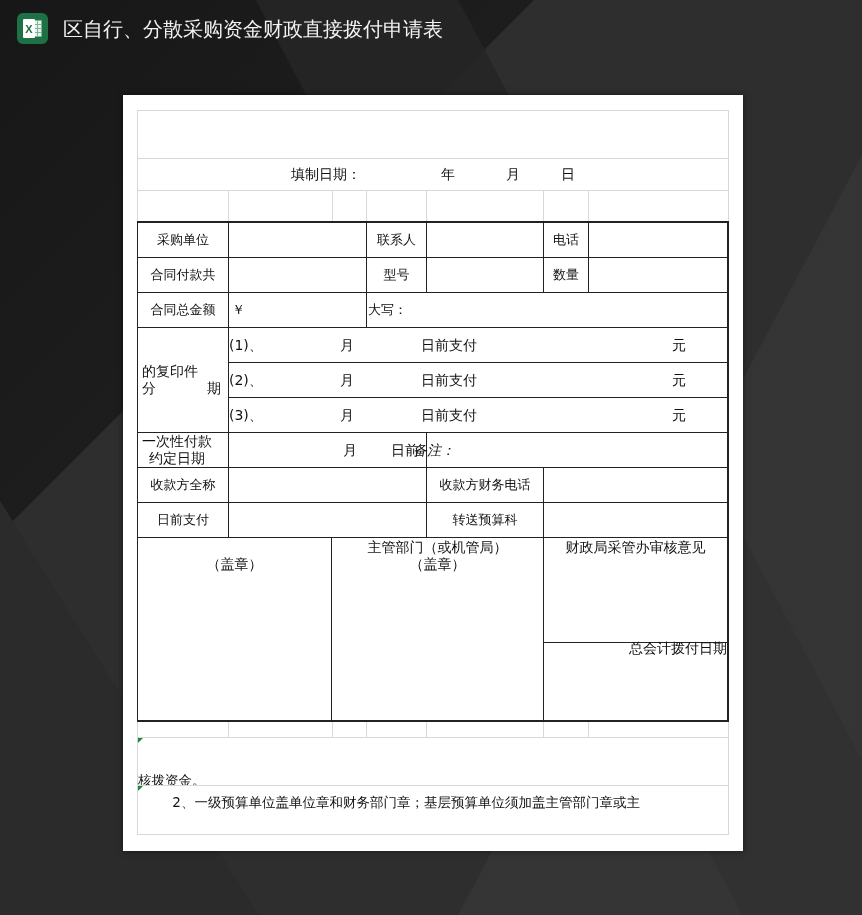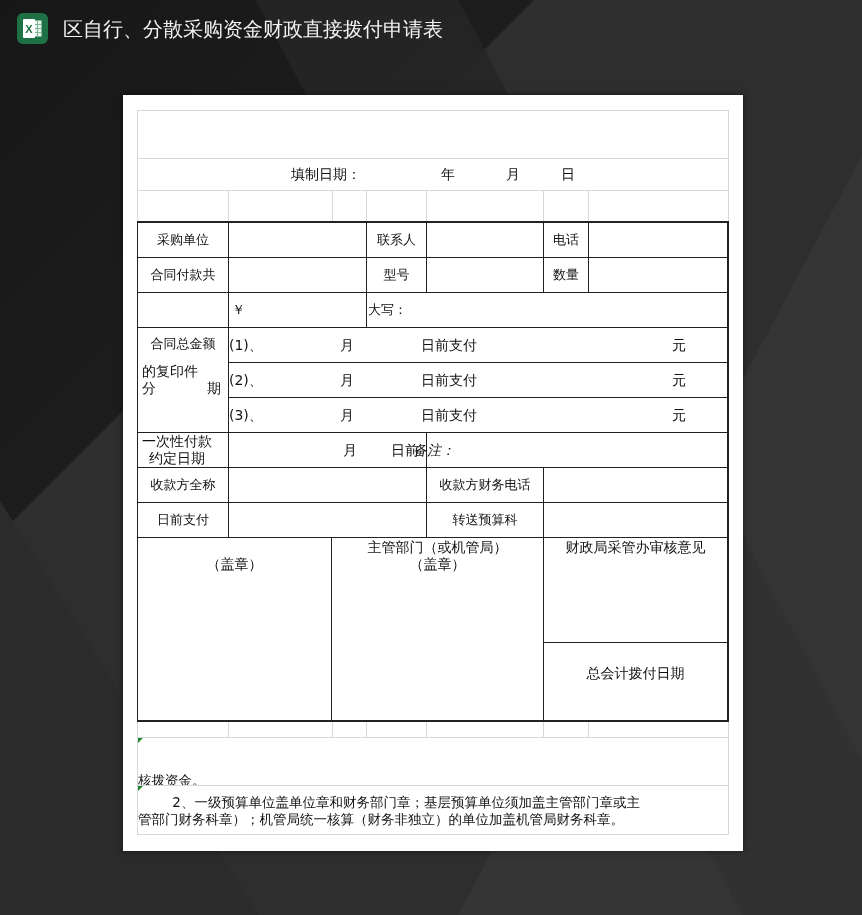--- a/index.html
+++ b/index.html
@@ -166,21 +166,21 @@
     <div class="cell center" style="left:421px; top:127px; width:44px; height:35px;">电话</div>
     <div class="cell" style="left:466px; top:127px; width:138px; height:35px;"></div>
 
     <div class="cell center" style="left:15px; top:163px; width:90px; height:34px;">合同付款共</div>
     <div class="cell" style="left:106px; top:163px; width:137px; height:34px;"></div>
     <div class="cell center" style="left:244px; top:163px; width:59px; height:34px;">型号</div>
     <div class="cell" style="left:304px; top:163px; width:116px; height:34px;"></div>
     <div class="cell center" style="left:421px; top:163px; width:44px; height:34px;">数量</div>
     <div class="cell" style="left:466px; top:163px; width:138px; height:34px;"></div>
 
-    <div class="cell center" style="left:15px; top:198px; width:90px; height:34px;margin-top:34px;">合同总金额</div>
+    <div class="cell center" style="left:15px; top:198px; width:90px; height:34px;">合同总金额</div>
     <div class="cell" style="left:109px; top:198px; width:134px; height:34px;">￥</div>
     <div class="cell" style="left:245px; top:198px; width:358px; height:34px;">大写：</div>
 
     <div class="t" style="left:19px; top:268px;">的复印件</div>
     <div class="t" style="left:19px; top:285px;">分</div>
     <div class="t" style="left:84px; top:285px;">期</div>
 
     <div class="t" style="left:106px; top:242px;">(1)、</div>
     <div class="t" style="left:217px; top:242px;">月</div>
     <div class="t" style="left:298px; top:242px;">日前支付</div>
@@ -215,24 +215,23 @@
     <div class="t" style="left:15px; top:461px; width:193px; text-align:center;">（盖章）</div>
     <div style="position:absolute; left:15px; top:480px; width:193px; height:145px;"></div>
 
     <div class="t" style="left:209px; top:444px; width:211px; text-align:center;">主管部门（或机管局）</div>
     <div class="t" style="left:209px; top:461px; width:211px; text-align:center;">（盖章）</div>
     <div style="position:absolute; left:209px; top:480px; width:211px; height:145px;"></div>
 
     <div class="t" style="left:421px; top:444px; width:183px; text-align:center;">财政局采管办审核意见</div>
     <div style="position:absolute; left:421px; top:463px; width:183px; height:84px;"></div>
 
-    <div class="t" style="left:421px; top:570px; width:183px; text-align:center;">总会计拨付日期</div>
+    <div class="t" style="left:421px; top:546px; width:183px; text-align:right;font-family:Liberation Mono, monospace;">总会计拨付日期</div>
     <div style="position:absolute; left:421px; top:568px; width:183px; height:57px;"></div>
 
     <div class="green-tick" style="left:15px; top:643px;"></div>
     <div class="note" style="left:15px; top:677px; width:590px; height:13px;">核拨资金。</div>
 
     <div class="green-tick" style="left:15px; top:691px;"></div>
     <div class="note" style="left:15px; top:699px; width:590px; white-space:pre;">        2、一级预算单位盖单位章和财务部门章；基层预算单位须加盖主管部门章或主</div>
-    <div class="note" style="left:15px; top:716px; width:590px;">管部门财务科章）；机管局统一核算（财务非独立）的单位加盖机管局财务科章。</div>
 
   </div>
 </div>
 
 </body></html>

